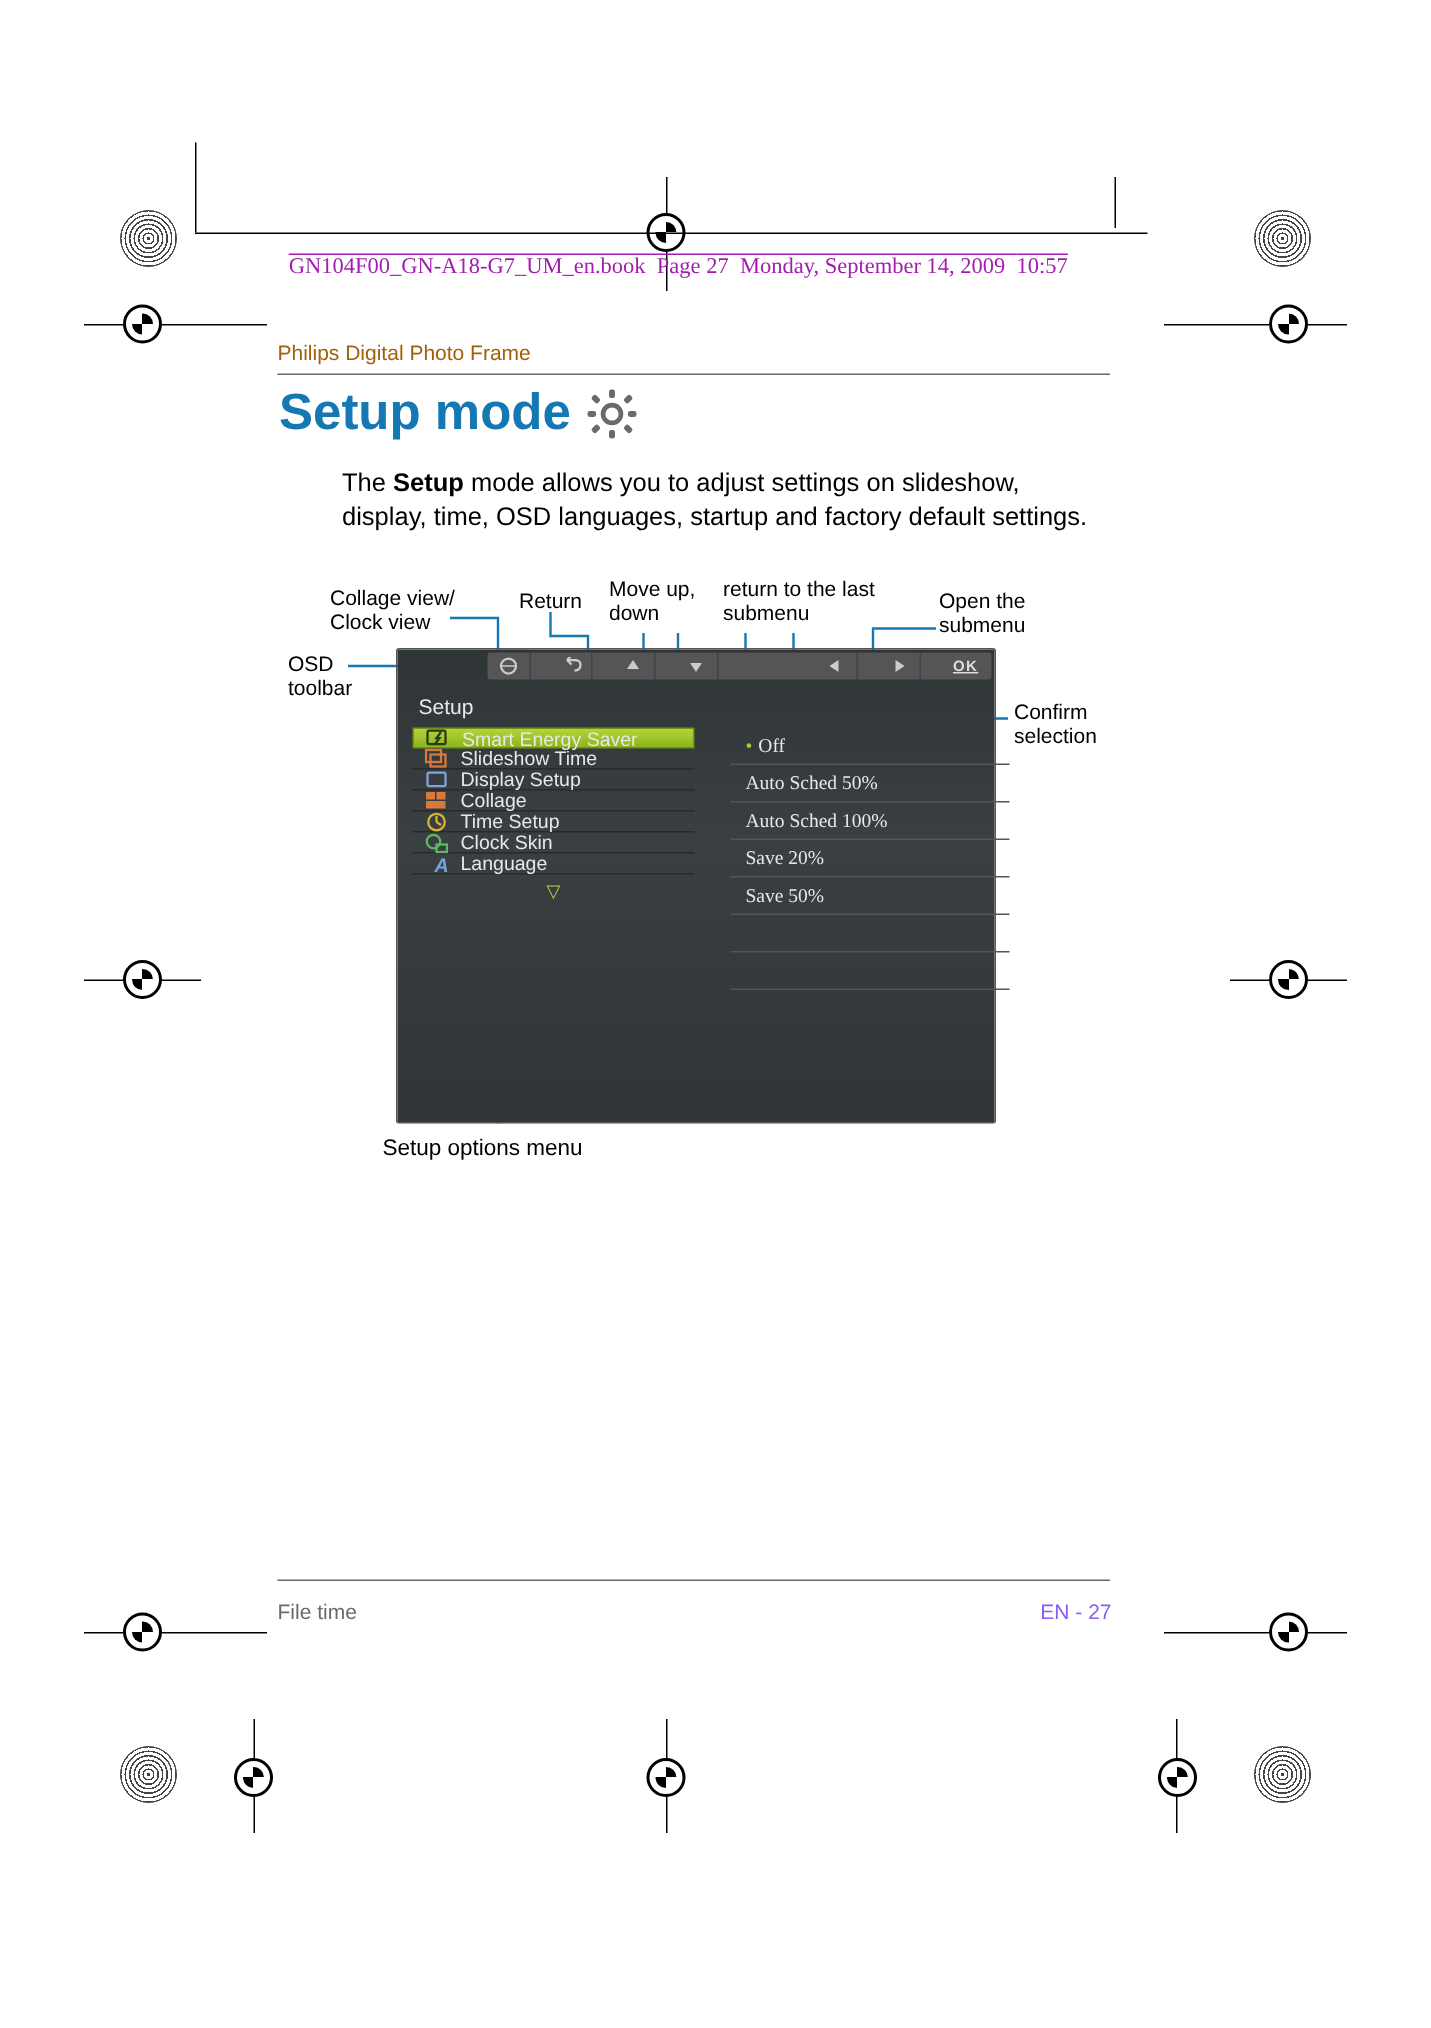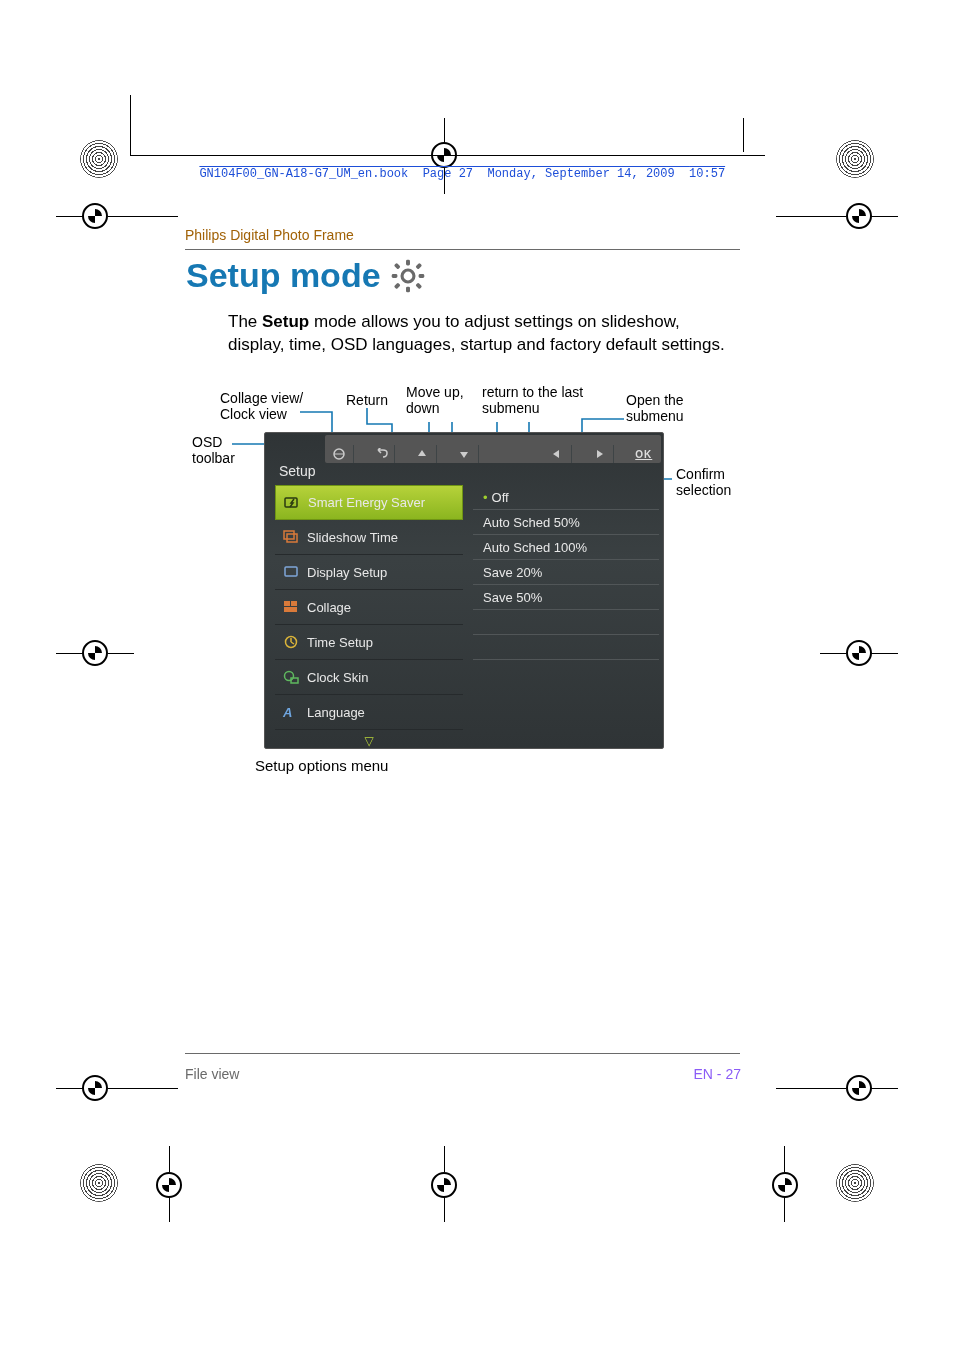--- a/index.html
+++ b/index.html
@@ -42,23 +42,23 @@
   .page-frame {
     position: absolute;
     left: 130px; top: 95px;
     width: 694px; height: 1100px;
   }
   .page-frame .tl-v { position:absolute; left:0; top:0; width:1px; height:60px; background:#000; }
   .page-frame .tl-h { position:absolute; left:0; top:60px; width:635px; height:1px; background:#000; }
 
   .header-line {
     position:absolute; left:185px; top:153px;
-    font-family: Liberation Mono, monospace;
-    font-size: 12px;
-    color:#1d4ed8;
+    font-family: Liberation Serif, serif;
+    font-size: 15px;
+    color:#a21caf;
     white-space: pre;
   }
   .header-over { text-decoration: overline; }
 
   .running-head {
     position:absolute; left:185px; top:227px;
     font-size:14px; color:#a16207;
   }
   .rule-top { position:absolute; left:185px; top:249px; width:555px; height:1px; background:#6a6a6a; }
 
@@ -89,53 +89,54 @@
   .diagram svg.leaders { position:absolute; left:0; top:0; width:548px; height:390px; pointer-events:none; }
 
   .osd {
     position:absolute; left:72px; top:48px;
     width:400px; height:317px;
     background: linear-gradient(#2f3436,#3a4042 40%,#2f3436);
     border:1px solid #555; border-radius:2px;
     color:#e8e8e8;
   }
   .osd .toolbar {
-    position:absolute; left:60px; top:2px; right:2px; height:28px;
+    position:absolute; left:60px; top:2px; right:2px; height:18px;
     background:#555; border-radius:2px;
-    display:flex; align-items:flex-end; gap:13px;
+    display:flex; align-items:flex-start; gap:13px;
   }
   .osd .tb-btn {
     width:30px; height:18px; display:flex; align-items:center; justify-content:center;
     border-right:1px solid #3e4446;
     color:#ddd; font-size:12px;
   }
   .osd .tb-btn:last-child{border-right:none;}
   .osd .tb-ok { font-weight:bold; letter-spacing:1px; font-size:10px; text-decoration:underline;}
   .osd .setup-title {
     position:absolute; left:14px; top:30px; font-size:14px;
   }
   .osd .menu {
     position:absolute; left:10px; top:52px; width:188px;
   }
   .osd .menu .row {
-    height:35px; display:flex; align-items:center; gap:8px;
+    height:14px; display:flex; align-items:center; gap:8px;
     padding-left:8px; font-size:13px;
     border-bottom:1px solid #262a2c;
+    text-align:right;
   }
   .osd .menu .row.sel {
     background: linear-gradient(#b6d23a,#8bb51f);
     border:1px solid #6f9414;
   }
   .osd .menu .row .mi { width:16px; height:14px; display:inline-block; }
   .osd .menu .down-arrow{
     height:22px; display:flex; align-items:center; justify-content:center;
     color:#b6d23a; font-size:12px;
   }
   .osd .sub {
-    position:absolute; left:208px; top:52px; width:186px;
+    position:absolute; left:222px; top:52px; width:186px;font-family:Liberation Serif, serif;
   }
   .osd .sub .srow {
     height:25px; display:flex; align-items:center;
     padding-left:10px; font-size:13px;
     border-bottom:1px solid #515658;
   }
   .osd .sub .srow.sel::before{
     content:"•"; color:#9fcf2e; margin-right:4px;
   }
 
@@ -372,14 +373,14 @@
         </div>
       <div class="srow"></div>
       <div class="srow"></div>
     </div>
   </div>
 </div>
 
 <div class="caption">Setup options menu</div>
 
 <div class="rule-bot"></div>
-<div class="foot-left">File view</div>
+<div class="foot-left">File time</div>
 <div class="foot-right">EN - 27</div>
 
 </body></html>

